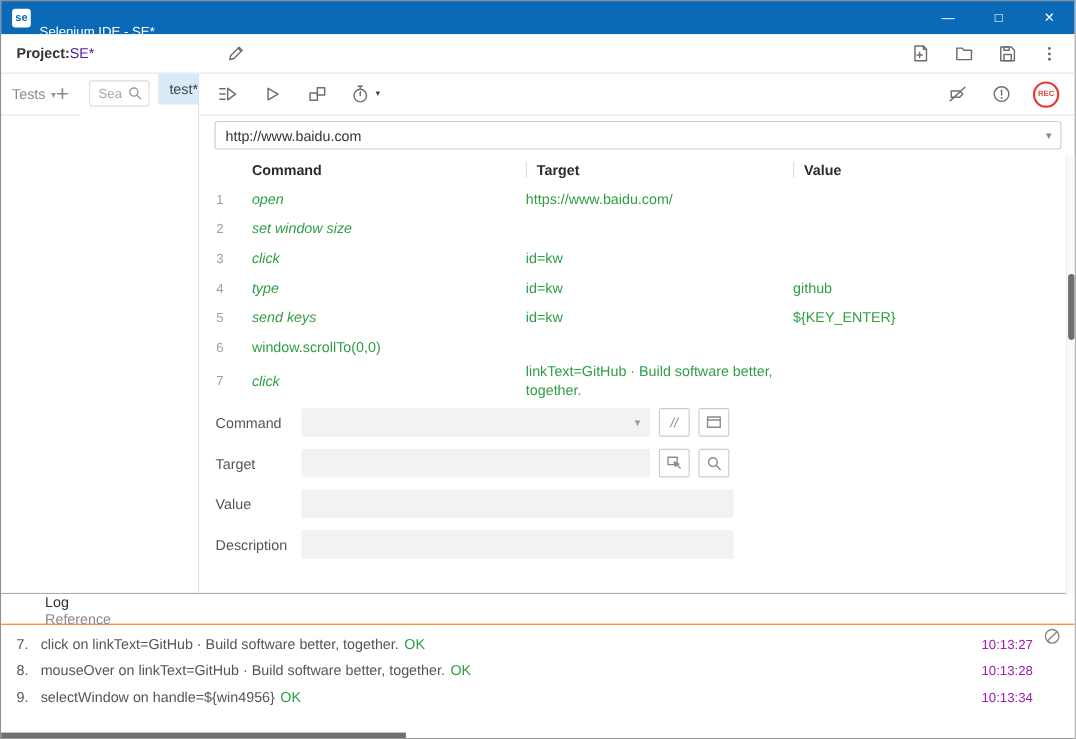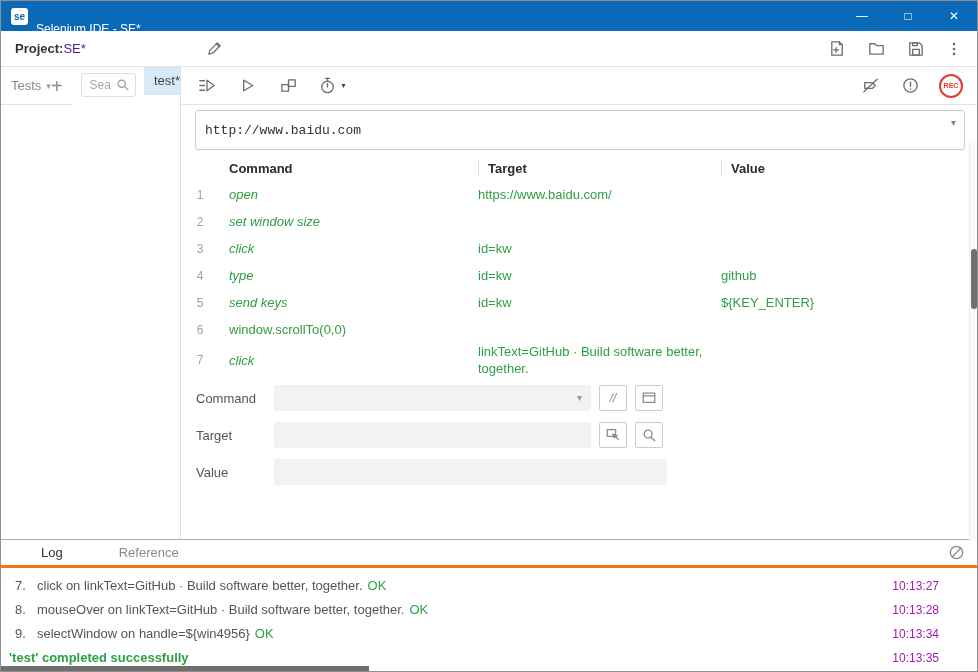--- a/index.html
+++ b/index.html
@@ -46,22 +46,22 @@
   .main{flex:1;display:flex;flex-direction:column;position:relative;}
   .toolbar{height:38px;display:flex;align-items:center;padding:0 14px;border-bottom:1px solid #e4e4e4;gap:19px;}
   .tb-right{margin-left:auto;display:flex;align-items:center;gap:18px;}
   .speed-wrap{display:flex;align-items:center;gap:3px;}
   .speed-caret{font-size:7px;color:#444;}
   .rec-btn{width:24px;height:24px;border:2px solid var(--red);border-radius:50%;color:var(--red);
     font-size:7px;font-weight:bold;display:flex;align-items:center;justify-content:center;}
 
   .urlrow{padding:5px 12px 5px 14px;}
   .url-box{position:relative;}
-  .url-box input{width:100%;height:40px;border:1px solid #ccc;border-radius:3px;font-size:13px;color:#333;
-    padding:0 26px 0 9px;outline:none;font-family:Liberation Mono, monospace;}
+  .url-box input{width:100%;height:26px;border:1px solid #ccc;border-radius:3px;font-size:13px;color:#333;
+    padding:0 26px 0 9px;outline:none;font-family:Liberation Sans, sans-serif;}
   .url-caret{position:absolute;right:9px;top:7px;font-size:10px;color:#888;}
 
   
   .cmd-table{font-size:13px;}
   .grid{display:grid;grid-template-columns:48px 249px 243px 1fr;}
   .thead{height:26px;align-items:center;font-weight:bold;color:#2b2b2b;}
   .thead .sep{border-left:1px solid #ddd;height:15px;display:flex;align-items:center;padding-left:9px;}
   .trow{min-height:27px;align-items:center;}
   .cell-num{color:#a0a0a0;font-size:12px;text-align:center;padding-right:10px;}
   .cell-cmd{color:var(--green);font-style:italic;}
@@ -74,21 +74,21 @@
   .form-label{width:78px;font-size:13px;color:#555;}
   .fld{height:26px;background:#f2f2f2;border:none;border-radius:2px;}
   .fld.short{width:317px;position:relative;}
   .fld.long{width:393px;}
   .fld .dd-caret{position:absolute;right:9px;top:7px;font-size:10px;color:#999;}
   .mini-btn{width:28px;height:26px;border:1px solid #ccc;border-radius:2px;margin-left:8px;background:#fff;
     display:flex;align-items:center;justify-content:center;color:#8a8a8a;font-size:12px;font-style:italic;}
 
   
   .logpanel{position:absolute;left:0;right:0;bottom:0;height:132px;border-top:1px solid #ababab;background:#fff;}
-  .log-tabs{height:28px;display:flex;align-items:center;border-bottom:3px solid #f97316;padding:0 12px;}
+  .log-tabs{height:28px;display:flex;align-items:flex-start;border-bottom:1px solid #f97316;padding:0 12px;flex-direction:column;}
   .tab{padding:0 28px;height:100%;display:flex;align-items:center;font-size:13px;color:#8a8a8a;}
   .tab.active{color:#333;}
   .log-clear{margin-left:auto;display:flex;align-items:center;}
   .log-body{padding-top:6px;}
   .log-entry{display:flex;align-items:baseline;padding:3px 38px 3px 14px;font-size:13px;color:#555;line-height:18px;}
   .log-num{width:22px;flex:none;}
   .log-ok{color:var(--green);margin-left:5px;}
   .log-time{margin-left:auto;color:#a21caf;font-size:12px;flex:none;padding-left:12px;}
   .log-entry.success{color:var(--green);font-weight:bold;padding-left:8px;}
   .log-entry.success .log-time{font-weight:normal;}
@@ -306,20 +306,24 @@
             <svg class="oicon" width="15" height="15" viewBox="0 0 16 16" style="stroke:#8a8a8a">
                 <circle cx="6.5" cy="6.5" r="4.2"></circle>
                 <path d="M9.8 9.8L13.6 13.6"></path>
               </svg>
           </div>
         </div>
         <div class="form-row">
           <div class="form-label">Value</div>
           <div class="fld long"></div>
         </div>
+        <div class="form-row">
+          <div class="form-label">Description</div>
+          <div class="fld long"></div>
+        </div>
       </div>
 
     </div>
   </div>
 
   <div class="logpanel">
     <div class="log-tabs">
       <div class="tab active">Log</div>
       <div class="tab">Reference</div>
       <div class="log-clear">
@@ -341,24 +345,20 @@
         <span class="log-text">mouseOver on linkText=GitHub · Build software better, together.</span>
         <span class="log-ok">OK</span>
         <span class="log-time">10:13:28</span>
       </div>
       <div class="log-entry">
         <span class="log-num">9.</span>
         <span class="log-text">selectWindow on handle=${win4956}</span>
         <span class="log-ok">OK</span>
         <span class="log-time">10:13:34</span>
       </div>
-      <div class="log-entry success">
-        <span class="log-text">'test' completed successfully</span>
-        <span class="log-time">10:13:35</span>
-      </div>
     </div>
     <div class="h-thumb"></div>
   </div>
 
   <div class="v-scroll">
     <div class="v-thumb"></div>
   </div>
 
 </div>
 

